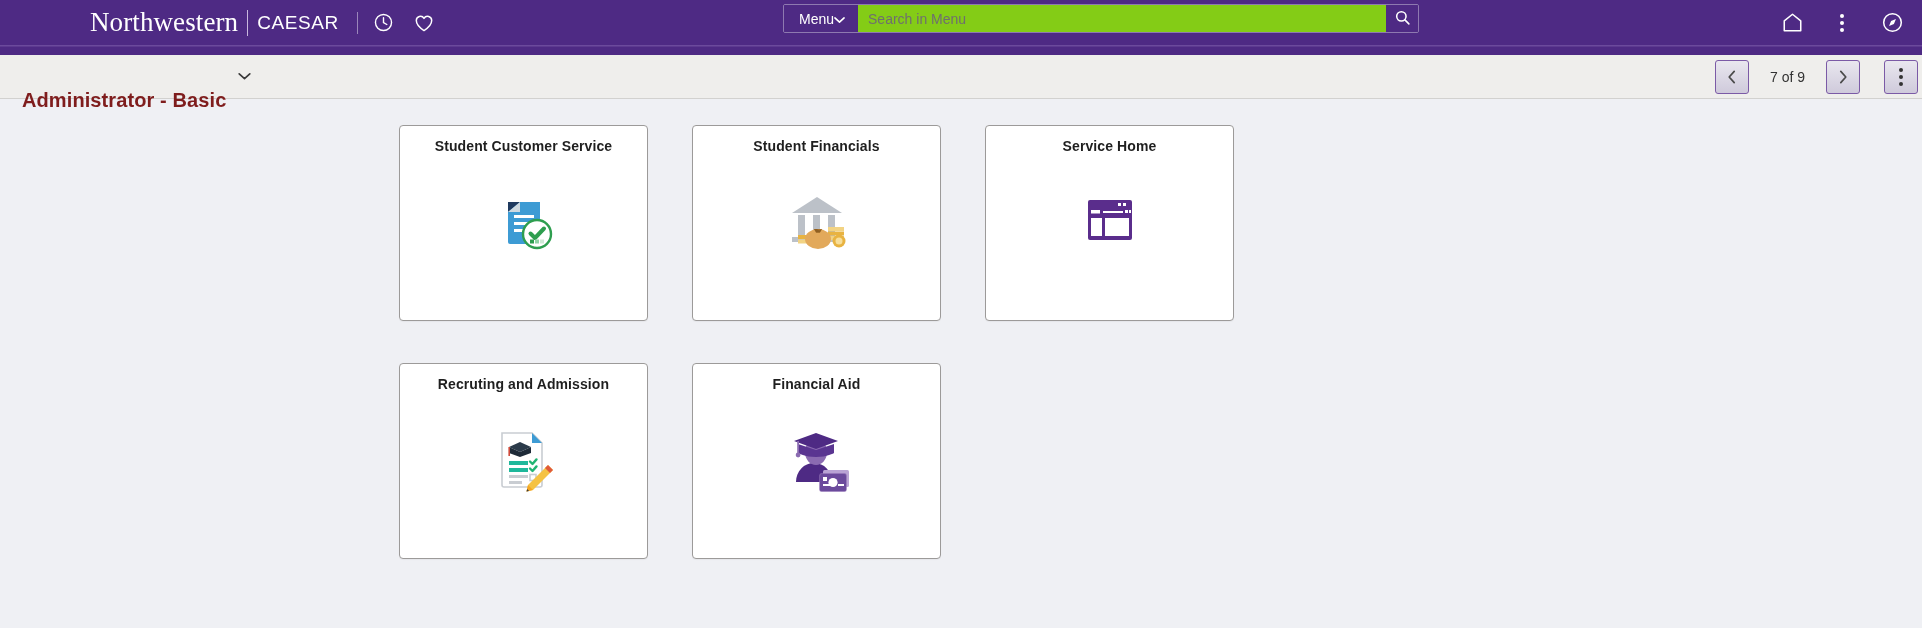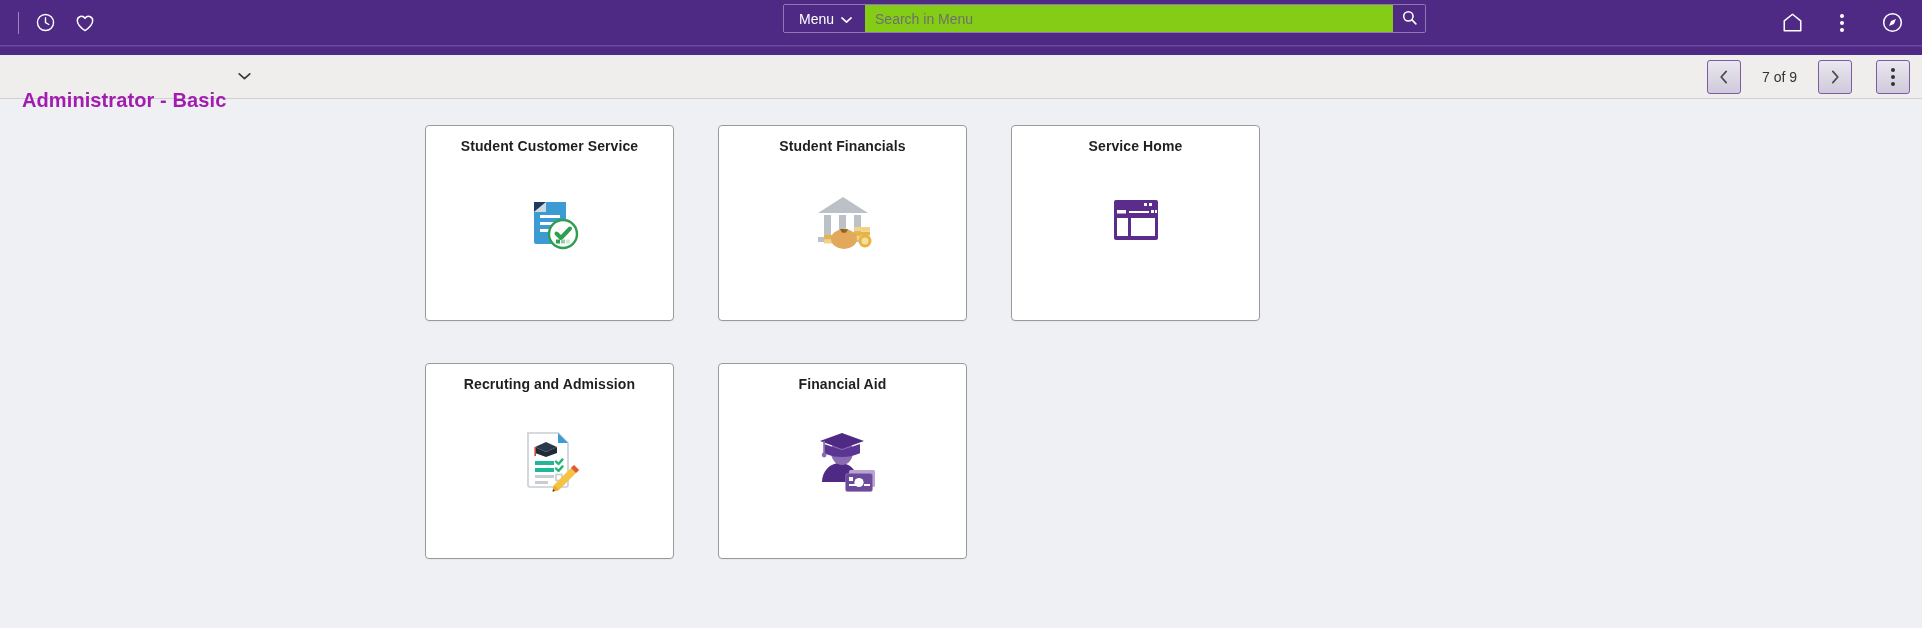--- a/index.html
+++ b/index.html
@@ -74,21 +74,20 @@
     border: 1px solid #8e79b0;
     border-radius: 2px;
     overflow: hidden;
   }
   .menu-btn {
     background: #4e2a84;
     color: #fff;
     font-size: 14px;
     display: flex;
     align-items: center;
-    gap: 7px;
     padding: 0 13px 0 15px;
     cursor: pointer;
     border: none;
     font-family: "Liberation Sans", sans-serif;
     white-space: nowrap;
   }
   .menu-btn .chev { display: block; }
   .search-input {
     width: 528px;
     background: #84cc16;
@@ -132,29 +131,29 @@
     height: 44px;
     background: #efeeec;
     border-bottom: 1px solid #d2d1cf;
     display: flex;
     align-items: center;
   }
   .page-title {
     margin-left: 22px;
     font-size: 20px;
     font-weight: bold;
-    color: #a21caf;
+    color: #7f1d1d;
     letter-spacing: 0.1px;
     margin-top: 48px;
   }
   .title-chev { margin-left: 12px; display: flex; align-items: center; cursor: pointer; }
 
   .pager {
     position: absolute;
-    right: 12px;
+    right: 4px;
     top: 5px;
     display: flex;
     align-items: center;
     gap: 12px;
   }
   .pg-btn {
     width: 34px;
     height: 34px;
     border: 1px solid #7b5aa6;
     border-radius: 3px;
@@ -172,21 +171,20 @@
   }
   .pg-more { margin-left: 12px; }
   .dots-vert-dark { display: flex; flex-direction: column; gap: 3px; align-items: center; }
   .dots-vert-dark i { width: 4px; height: 4px; border-radius: 50%; background: #333; display: block; }
 
   
   .content {
     background: #eff0f4;
     height: 527px;
     padding: 26px 0 0 399px;
-    margin-left: 26px;
   }
   .tile-row { display: flex; gap: 44px; margin-bottom: 42px; }
   .tile {
     width: 249px;
     height: 196px;
     background: #ffffff;
     border: 1px solid #9c9a99;
     border-radius: 4px;
     display: flex;
     flex-direction: column;
@@ -209,20 +207,25 @@
     justify-content: center;
     width: 100%;
     padding-bottom: 34px;
   }
 </style>
 </head>
 <body>
 
 <div class="topbar">
 
+  <div class="brand">
+    <span class="brand-main">Northwestern</span>
+    <span class="brand-sep"></span>
+    <span class="brand-sub">CAESAR</span>
+  </div>
 
   <span class="brand-sep2"></span>
 
   <div class="hdr-icon">
     <svg width="21" height="21" viewBox="0 0 24 24" fill="none" stroke="#fff" stroke-width="1.6">
       <circle cx="12" cy="12" r="9.2"></circle>
       <path d="M12 6.6V12l3.8 2.3" stroke-linecap="round"></path>
     </svg>
   </div>
 

